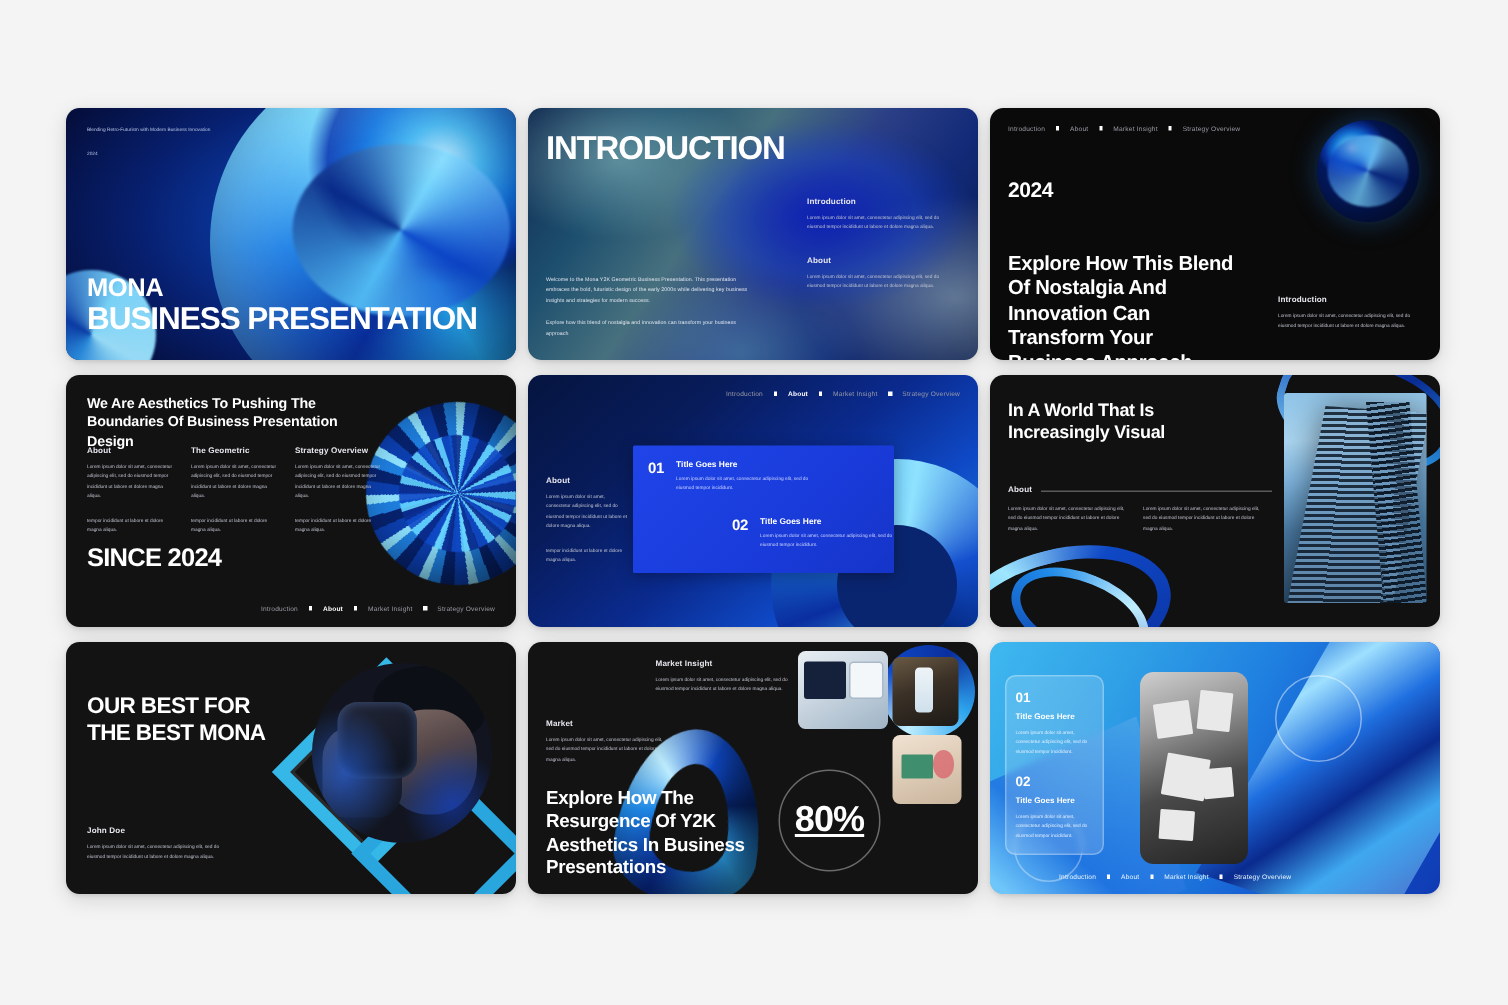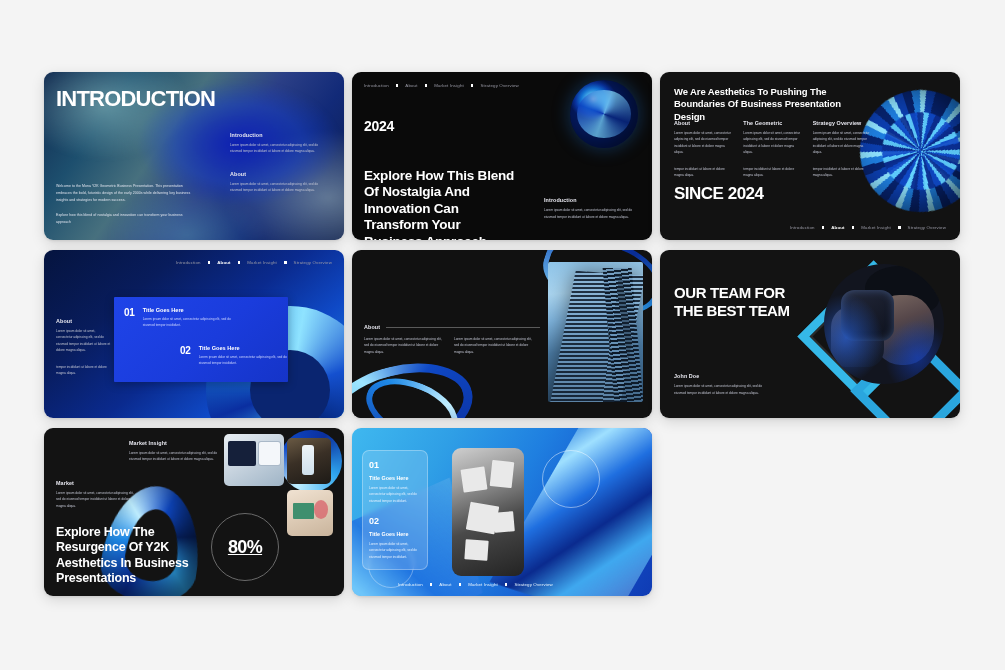--- a/index.html
+++ b/index.html
@@ -191,21 +191,21 @@
     filter:blur(.3px);
     box-shadow:inset -10px -14px 30px rgba(0,0,0,.55);
   }
   .s8 .drop:after{content:"";position:absolute;inset:20% 22% 18% 24%;
     border-radius:52% 52% 50% 50% / 72% 72% 32% 32%;
     background:#131313;}
   .s8 .pct{
     position:absolute;left:167px;bottom:15px;width:68px;height:68px;border-radius:50%;
     border:1px solid #6a6a6a;display:flex;align-items:center;justify-content:center;z-index:7;
   }
-  .s8 .pct b{font-size:18px;color:#fff;font-weight:700;letter-spacing:-.6px;text-decoration:underline;}
+  .s8 .pct b{font-size:24px;color:#fff;font-weight:700;letter-spacing:-.6px;text-decoration:underline;}
   .thumb{position:absolute;border-radius:5px;overflow:hidden;z-index:6;}
   .t1{left:180px;top:6px;width:60px;height:52px;
      background:linear-gradient(150deg,#e8eef3 0%,#cdd8e2 40%,#9fb4c6 100%);}
   .t1:before{content:"";position:absolute;left:6%;top:14%;width:48%;height:48%;background:#15203a;border-radius:2px;}
   .t1:after{content:"";position:absolute;left:58%;top:16%;width:36%;height:44%;background:#f4f7fa;border-radius:2px;
     box-shadow:0 0 0 1px #aab9c8;}
   .t2{left:243px;top:10px;width:44px;height:46px;
      background:linear-gradient(160deg,#6a5a44 0%,#3a3026 45%,#1d1a16 100%);}
   .t2:before{content:"";position:absolute;left:34%;top:16%;width:28%;height:64%;border-radius:3px;
     background:linear-gradient(180deg,#eef4f8,#cfe0ec);}
@@ -246,20 +246,33 @@
     position:absolute;left:100px;top:20px;width:72px;height:128px;border-radius:9px;z-index:6;overflow:hidden;
     background:linear-gradient(160deg,#cfcfcf 0%,#9a9a9a 26%,#4a4a4a 58%,#232323 100%);
   }
   .s9 .photo i{position:absolute;background:#e9e9e9;border-radius:1px;display:block;}
 </style>
 </head>
 <body>
 
 <div class="deck">
 
+  <div class="slide s1">
+    <div class="fill"></div>
+    <div class="orb"></div>
+    <div class="orb2"></div>
+    <div class="txt" style="position:absolute;left:14px;top:12px;width:95px;">
+      <div class="micro" style="color:#b9c6e6;line-height:1.85;">Blending Retro-Futurism with Modern Business Innovation</div>
+      <div class="micro" style="color:#b9c6e6;margin-top:9px;">2024</div>
+    </div>
+    <div class="txt" style="position:absolute;left:14px;bottom:16px;right:10px;">
+      <div style="font-size:17px;font-weight:700;color:#fff;letter-spacing:-.3px;line-height:1.0;">MONA</div>
+      <div style="font-size:21px;font-weight:700;color:#fff;letter-spacing:-.7px;line-height:1.05;margin-top:2px;white-space:nowrap;">BUSINESS PRESENTATION</div>
+    </div>
+  </div>
 
   <div class="slide s2">
     <div class="blob"></div>
     <div class="txt" style="position:absolute;left:12px;top:16px;">
       <div style="font-size:22px;font-weight:700;color:#fff;letter-spacing:-.8px;line-height:1;">INTRODUCTION</div>
     </div>
     <div class="txt" style="position:absolute;left:12px;bottom:14px;width:138px;">
       <div class="body-xs" style="color:#dfe4ee;">Welcome to the Mona Y2K Geometric Business Presentation. This presentation embraces the bold, futuristic design of the early 2000s while delivering key business insights and strategies for modern success.</div>
       <div class="body-xs" style="color:#dfe4ee;margin-top:9px;">Explore how this blend of nostalgia and innovation can transform your business approach</div>
     </div>
@@ -362,20 +375,23 @@
         </div>
       </div>
     </div>
   </div>
 
   <div class="slide s6">
     <div class="ribbon"></div>
     <div class="tower"></div>
     <div class="loop"></div>
     <div class="loop2"></div>
+    <div class="txt" style="position:absolute;left:12px;top:16px;width:112px;">
+      <div class="ttl-lg" style="font-size:12px;">In A World That Is Increasingly Visual</div>
+    </div>
     <div class="txt" style="position:absolute;left:12px;top:74px;width:176px;">
       <div style="display:flex;align-items:center;gap:6px;">
         <div class="lbl">About</div>
         <div style="flex:1;height:1px;background:#5a5a5a;"></div>
       </div>
       <div style="display:flex;gap:12px;margin-top:6px;">
         <div class="micro" style="width:78px;">Lorem ipsum dolor sit amet, consectetur adipiscing elit, sed do eiusmod tempor incididunt ut labore et dolore magna aliqua.</div>
         <div class="micro" style="width:78px;">Lorem ipsum dolor sit amet, consectetur adipiscing elit, sed do eiusmod tempor incididunt ut labore et dolore magna aliqua.</div>
       </div>
     </div>
@@ -385,21 +401,21 @@
     <div class="frame"></div>
     <div class="frame2"></div>
     <div class="port">
       <div class="hair"></div>
       <div class="face"></div>
       <div class="hand"></div>
       <div class="pad"></div>
       <div class="glow"></div>
     </div>
     <div class="txt" style="position:absolute;left:14px;top:34px;width:120px;">
-      <div style="font-size:15px;font-weight:700;color:#fff;letter-spacing:-.4px;line-height:1.18;">OUR TEAM FOR THE BEST TEAM</div>
+      <div style="font-size:15px;font-weight:700;color:#fff;letter-spacing:-.4px;line-height:1.18;">OUR BEST FOR THE BEST MONA</div>
     </div>
     <div class="txt" style="position:absolute;left:14px;bottom:22px;width:94px;">
       <div class="lbl">John Doe</div>
       <div class="micro" style="margin-top:4px;">Lorem ipsum dolor sit amet, consectetur adipiscing elit, sed do eiusmod tempor incididunt ut labore et dolore magna aliqua.</div>
     </div>
   </div>
 
   <div class="slide s8">
     <div class="halo"></div>
     <div class="thumb t1"></div>

